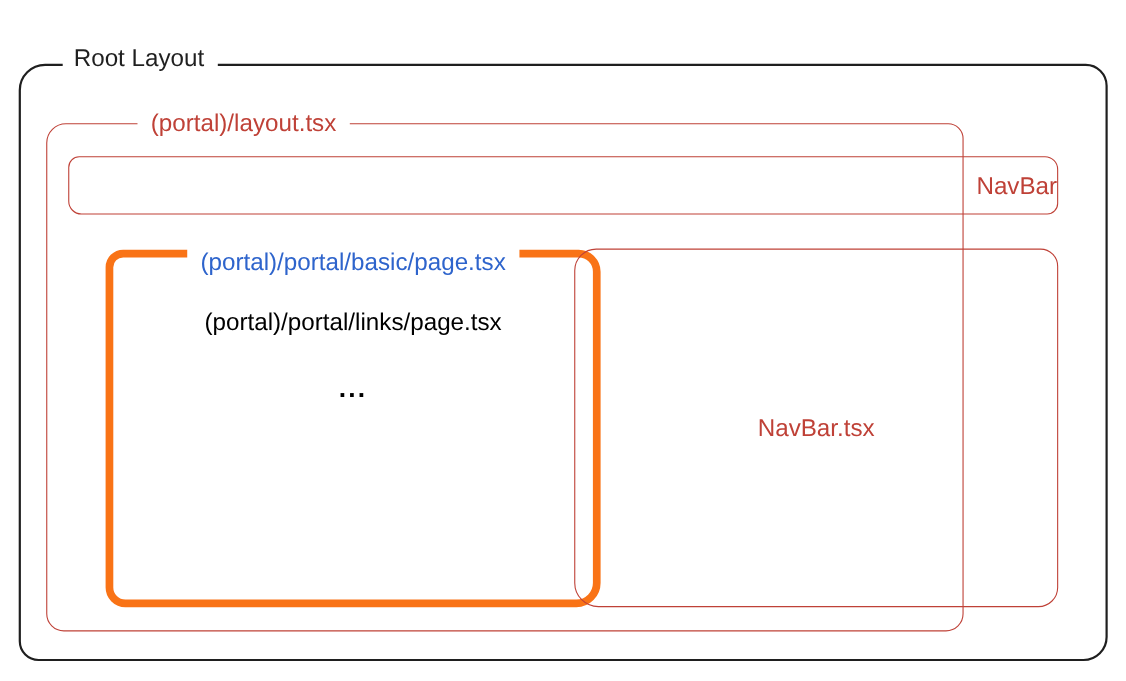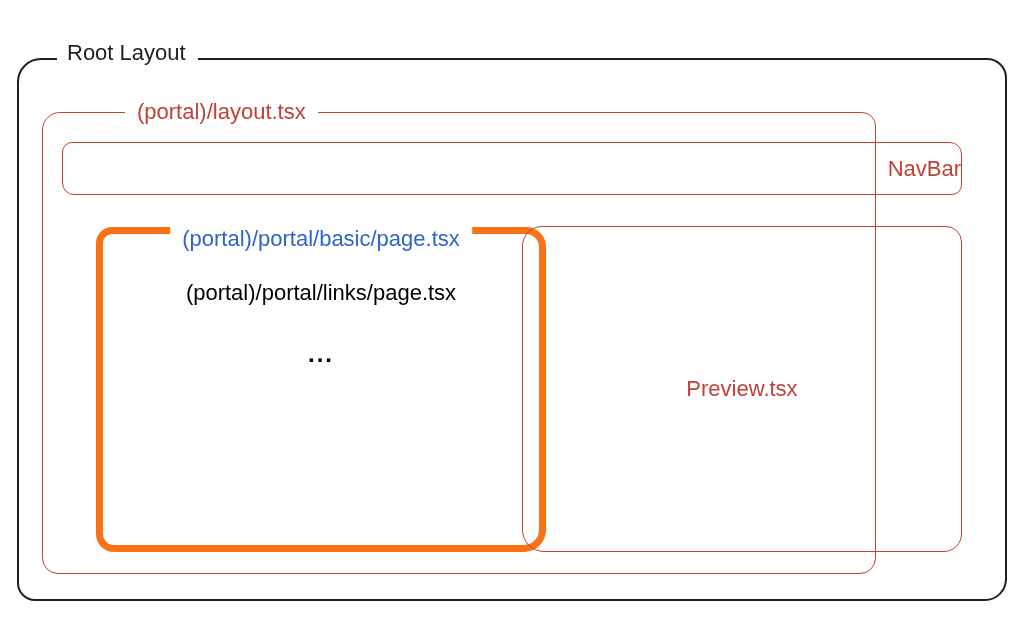--- a/index.html
+++ b/index.html
@@ -126,19 +126,19 @@
         <span class="text-red">NavBar</span>
       </div>
 
       <div class="box pages-box">
         <span class="legend legend-pages">(portal)/portal/basic/page.tsx</span>
         <div class="pages-line pages-links text-blue">(portal)/portal/links/page.tsx</div>
         <div class="pages-line pages-dots text-blue">...</div>
       </div>
 
       <div class="box preview-box">
-        <span class="text-red">Preview.tsx</span>
+        <span class="text-red">NavBar.tsx</span>
       </div>
 
     </div>
   </div>
 
 </div>
 
 </body></html>

